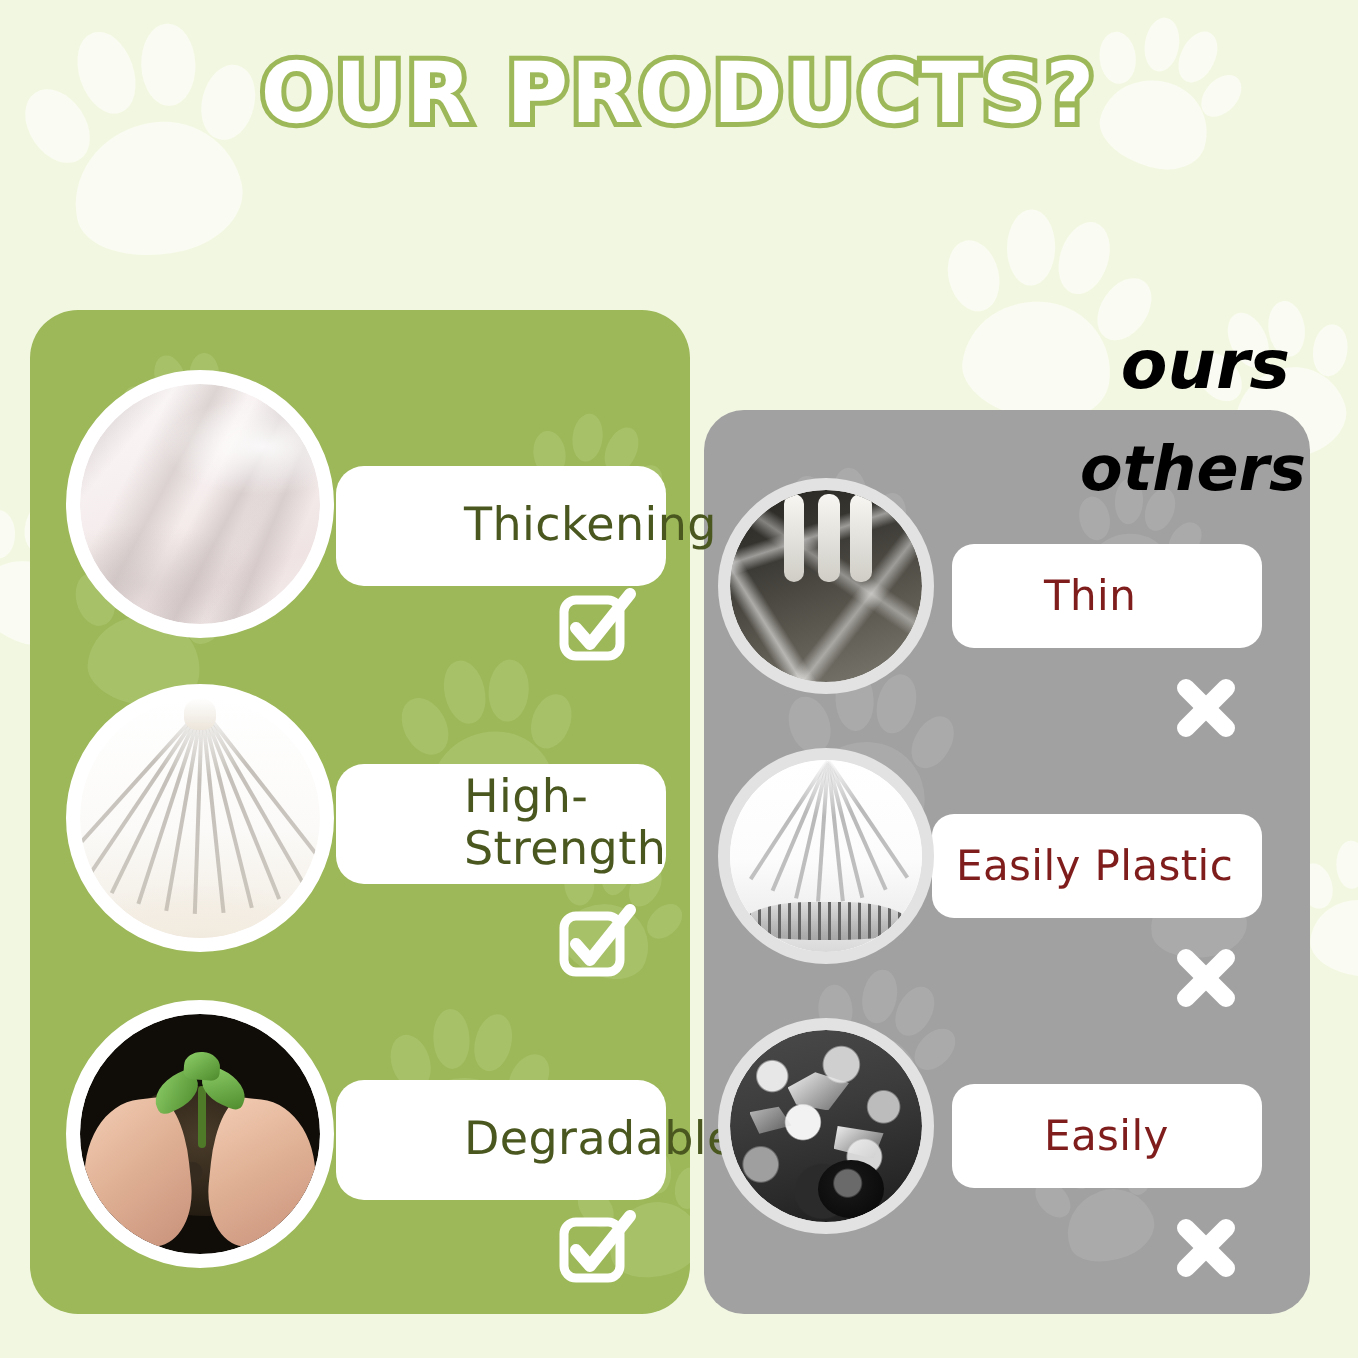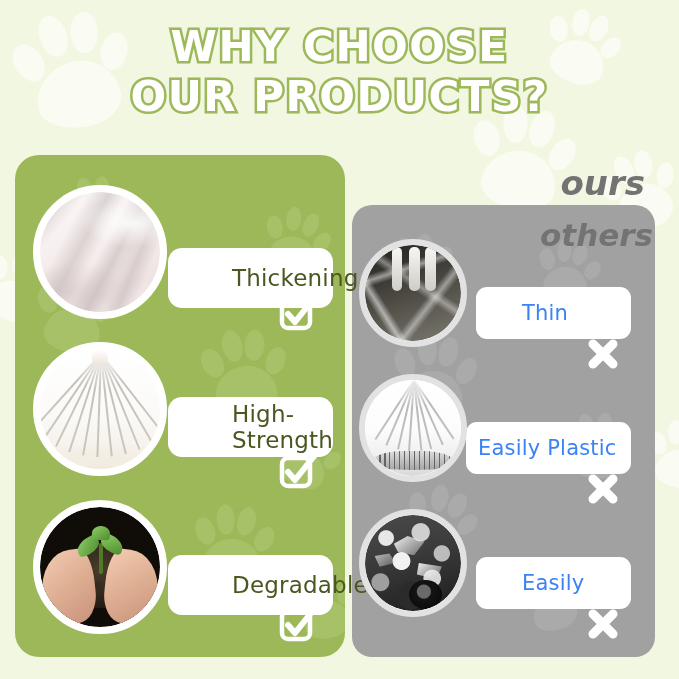--- a/index.html
+++ b/index.html
@@ -92,21 +92,21 @@
   }
   .panel-ours .paw  { color: #a7c169; }
   .panel-others .paw { color: #aaaaaa; }
 
   
   .panel-heading {
     position: absolute;
     font-family: "DejaVu Sans", sans-serif;
     font-weight: bold;
     font-style: italic;
-    color: #737373;
+    color: #000000;
     z-index: 6;
     white-space: nowrap;
   }
   .heading-ours   { right: 34px; top: 8px;  font-size: 34px; }
   .heading-others { right: 26px; top: 12px; font-size: 31px; }
 
   
   .photo {
     position: absolute;
     border-radius: 50%;
@@ -130,41 +130,40 @@
   }
 
   
   .pill {
     position: absolute;
     background: #ffffff;
     border-radius: 12px;
     display: flex;
     align-items: center;
     z-index: 7;
-    margin-top: 15px;
   }
   .pill-ours {
     height: 60px;
     border-radius: 14px;
     padding-left: 64px;
   }
   .pill-ours .pill-text {
     font-size: 23px;
     color: #4a5820;
     letter-spacing: .2px;
     font-family: "DejaVu Sans", sans-serif;
   }
   .pill-others {
     height: 52px;
     border-radius: 11px;
     padding-left: 46px;
   }
   .pill-others .pill-text {
     font-size: 21px;
-    color: #3b82f6;
+    color: #7f1d1d;
     letter-spacing: .2px;
     font-family: "DejaVu Sans", sans-serif;
   }
 
   
   .mark {
     position: absolute;
     z-index: 9;
   }
   .mark-check { width: 38px; height: 38px; }
@@ -372,21 +371,20 @@
       <span class="pad"></span>
   </div>
   <div class="paw" style="left:648px; top:420px; width:66px;  height:68px;  transform:rotate(6deg);">
     <span class="toe t1"></span>
       <span class="toe t2"></span>
       <span class="pad"></span>
   </div>
 </div>
 
 <div class="title-block">
-  <div class="title-line">WHY CHOOSE</div>
   <div class="title-line">OUR PRODUCTS?</div>
 </div>
 
 <div class="panel panel-others">
   <div class="paw" style="left:30px;  top:28px;  width:74px; height:76px; transform:rotate(-14deg);">
     <span class="toe t1"></span>
       <span class="toe t2"></span>
       <span class="toe t3"></span>
       <span class="toe t4"></span>
       <span class="pad"></span>

